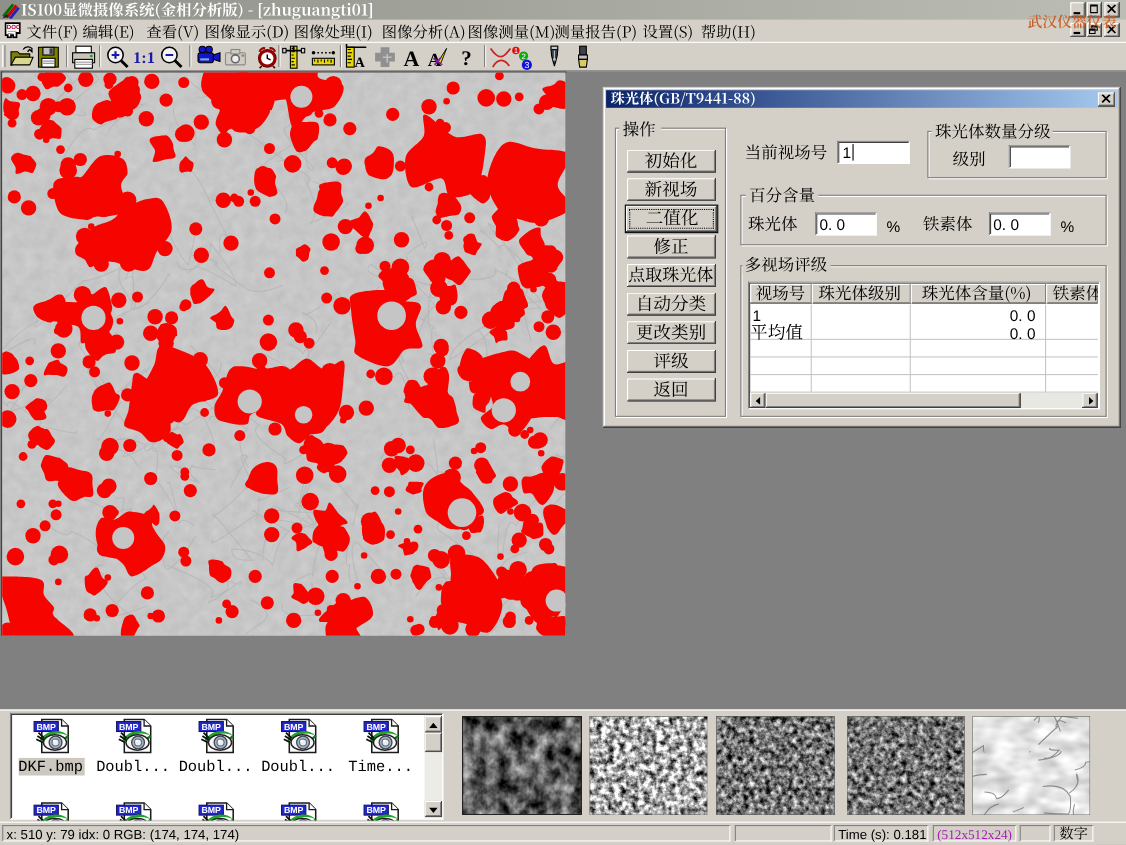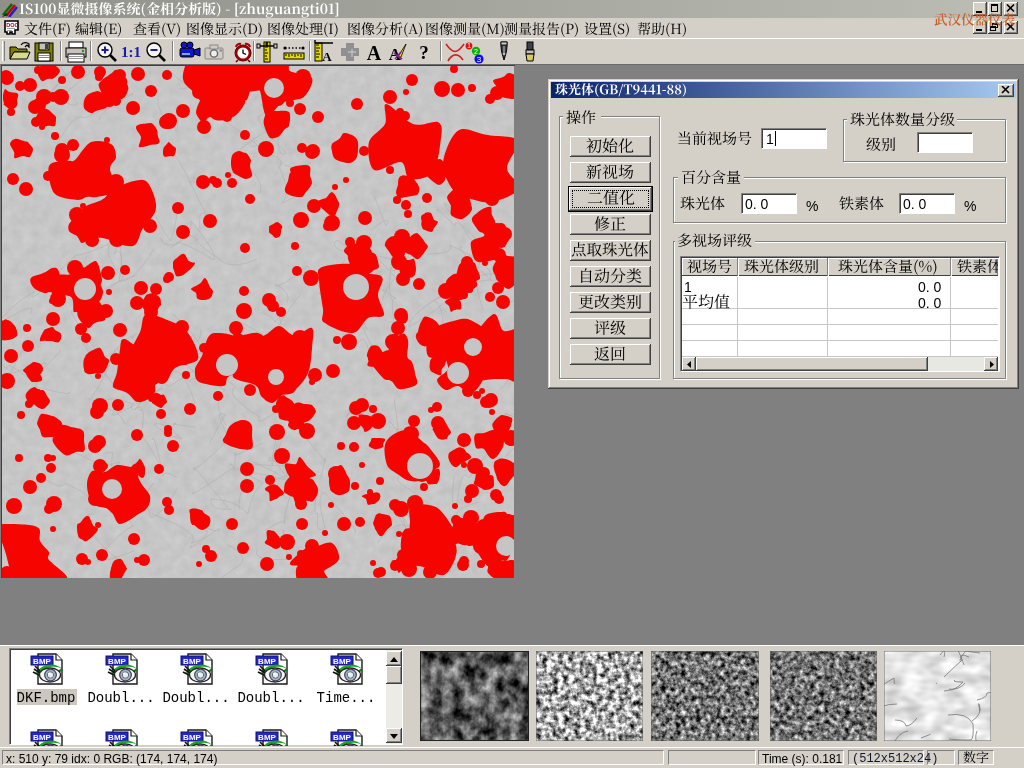--- a/index.html
+++ b/index.html
@@ -927,18 +927,18 @@
   </svg>
 <div class="abs" style="left:0;top:747px;width:1024px;height:21px;background:#d4d0c8;border-top:1px solid #fff"></div>
 <div class="abs" style="left:2px;top:750px;width:662px;height:15px;border:1px solid;border-color:#808080 #fff #fff #808080"></div>
 <div class="abs" style="left:668px;top:750px;width:88px;height:15px;border:1px solid;border-color:#808080 #fff #fff #808080"></div>
 <div class="abs" style="left:758px;top:750px;width:86px;height:15px;border:1px solid;border-color:#808080 #fff #fff #808080"></div>
 <div class="abs" style="left:848px;top:750px;width:76px;height:15px;border:1px solid;border-color:#808080 #fff #fff #808080"></div>
 <div class="abs" style="left:927px;top:750px;width:28px;height:15px;border:1px solid;border-color:#808080 #fff #fff #808080"></div>
 <div class="abs" style="left:958px;top:750px;width:36px;height:15px;border:1px solid;border-color:#808080 #fff #fff #808080"></div>
 <div class="abs" style="left:6px;top:752px;font-family:'Liberation Sans';font-size:12px;color:#000">x: 510 y: 79  idx: 0  RGB: (174, 174, 174)</div>
 <div class="abs" style="left:762px;top:752px;font-family:'Liberation Sans';font-size:12px;color:#000">Time (s): 0.181</div>
-<div class="abs" style="left:852px;top:752px;font-family:Liberation Mono, monospace;font-size:12px;color:#0f172a">(512x512x24)</div>
+<div class="abs" style="left:852px;top:752px;font-family:Liberation Serif, serif;font-size:12px;color:#a21caf">(512x512x24)</div>
 <svg style="position:absolute;left:963px;top:751px" width="28" height="16" viewBox="0 -11.18 28 16">
     <path fill="#000" d="M6.6 -10.0 5.4 -10.5C5.2 -9.8 4.9 -9.0 4.6 -8.5L4.8 -8.4C5.2 -8.8 5.7 -9.3 6.1 -9.8C6.4 -9.8 6.5 -9.9 6.6 -10.0ZM1.3 -10.4 1.1 -10.3C1.5 -9.9 1.9 -9.1 2.0 -8.6C2.7 -8.0 3.5 -9.5 1.3 -10.4ZM3.8 -4.5C4.1 -4.5 4.3 -4.6 4.3 -4.7L3.1 -5.1C3.0 -4.8 2.7 -4.4 2.5 -3.8H0.5L0.7 -3.4H2.3C1.9 -2.8 1.6 -2.2 1.3 -1.8C2.1 -1.7 3.0 -1.4 3.8 -0.9C3.1 -0.2 2.0 0.4 0.7 0.8L0.8 1.0C2.4 0.7 3.5 0.1 4.4 -0.7C4.8 -0.4 5.2 -0.1 5.4 0.1C6.1 0.4 6.4 -0.5 5.0 -1.2C5.5 -1.8 5.9 -2.5 6.2 -3.4C6.4 -3.4 6.6 -3.4 6.7 -3.5L5.8 -4.3L5.3 -3.8H3.4ZM5.3 -3.4C5.1 -2.7 4.8 -2.1 4.3 -1.5C3.8 -1.7 3.1 -1.9 2.2 -1.9C2.5 -2.4 2.9 -2.9 3.2 -3.4ZM9.5 -10.6 8.1 -10.9C7.8 -8.6 7.2 -6.2 6.4 -4.6L6.6 -4.5C7.0 -5.0 7.4 -5.6 7.7 -6.3C8.0 -4.9 8.3 -3.5 8.9 -2.3C8.1 -1.1 7.0 -0.1 5.4 0.8L5.5 1.0C7.2 0.3 8.4 -0.6 9.3 -1.6C9.9 -0.6 10.7 0.3 11.8 1.0C11.9 0.6 12.2 0.4 12.6 0.4L12.6 0.3C11.4 -0.4 10.5 -1.2 9.8 -2.2C10.7 -3.7 11.2 -5.5 11.4 -7.6H12.3C12.5 -7.6 12.6 -7.6 12.7 -7.8C12.2 -8.2 11.6 -8.7 11.6 -8.7L10.9 -8.0H8.4C8.6 -8.7 8.9 -9.5 9.0 -10.3C9.3 -10.3 9.5 -10.4 9.5 -10.6ZM8.2 -7.6H10.5C10.3 -5.8 10.0 -4.3 9.3 -3.0C8.7 -4.1 8.2 -5.4 7.9 -6.8ZM6.2 -8.9 5.6 -8.2H4.1V-10.4C4.4 -10.5 4.6 -10.6 4.6 -10.8L3.3 -10.9V-8.2L0.6 -8.2L0.7 -7.8H2.9C2.4 -6.8 1.5 -5.8 0.5 -5.1L0.6 -4.8C1.7 -5.4 2.6 -6.1 3.3 -6.9V-5.1H3.5C3.8 -5.1 4.1 -5.3 4.1 -5.4V-7.3C4.7 -6.8 5.4 -6.1 5.7 -5.5C6.6 -5.0 7.0 -6.7 4.1 -7.6V-7.8H6.8C7.0 -7.8 7.1 -7.9 7.2 -8.0C6.8 -8.4 6.2 -8.9 6.2 -8.9Z M18.7 -10.9 18.6 -10.8C19.0 -10.4 19.5 -9.7 19.6 -9.1C20.4 -8.4 21.3 -10.3 18.7 -10.9ZM15.2 -9.5 15.0 -9.5C15.0 -8.7 14.5 -7.9 14.0 -7.6C13.7 -7.5 13.5 -7.2 13.7 -6.9C13.8 -6.6 14.3 -6.6 14.7 -6.8C15.0 -7.1 15.4 -7.6 15.4 -8.5H23.9C23.7 -8.0 23.4 -7.4 23.2 -6.9L23.4 -6.9C23.9 -7.2 24.6 -7.9 25.0 -8.3C25.2 -8.3 25.4 -8.3 25.5 -8.4L24.4 -9.4L23.9 -8.9H15.3C15.3 -9.1 15.3 -9.3 15.2 -9.5ZM24.2 -4.5 23.6 -3.7H19.9V-4.9C20.2 -4.9 20.3 -5.0 20.4 -5.2C21.2 -5.6 22.1 -6.1 22.7 -6.5C23.0 -6.5 23.1 -6.5 23.2 -6.6L22.2 -7.6L21.6 -7.0H15.8L15.9 -6.6H21.4C21.0 -6.1 20.5 -5.6 20.0 -5.3L19.1 -5.3V-3.7H13.6L13.7 -3.3H19.1V-0.3C19.1 -0.1 19.0 -0.0 18.7 -0.0C18.4 -0.0 16.8 -0.1 16.8 -0.1V0.1C17.5 0.2 17.9 0.2 18.1 0.4C18.3 0.5 18.4 0.8 18.4 1.0C19.8 0.9 19.9 0.5 19.9 -0.2V-3.3H25.1C25.2 -3.3 25.4 -3.4 25.4 -3.5C24.9 -4.0 24.2 -4.5 24.2 -4.5Z"></path>
   </svg>
 <svg style="position:absolute;left:934px;top:13px" width="83" height="17" viewBox="0 -11.61 83 17">
     <path fill="#c85f25" d="M1.8 -9.9 1.9 -9.5H7.0C7.1 -9.5 7.3 -9.6 7.3 -9.7C6.8 -10.2 6.0 -10.8 6.0 -10.8L5.2 -9.9ZM9.8 -10.8 9.7 -10.7C10.2 -10.3 10.8 -9.6 11.0 -9.0C12.2 -8.3 13.0 -10.7 9.8 -10.8ZM7.7 -11.4C7.7 -10.1 7.7 -9.0 7.8 -7.8H0.5L0.6 -7.5H7.8C8.1 -4.2 8.9 -1.4 10.9 0.4C11.4 0.9 12.4 1.4 12.9 0.9C13.1 0.7 13.1 0.4 12.6 -0.3L12.9 -2.5L12.8 -2.6C12.6 -2.0 12.2 -1.3 12.0 -1.0C11.9 -0.7 11.8 -0.7 11.6 -0.9C10.0 -2.3 9.4 -4.7 9.1 -7.5H12.6C12.8 -7.5 13.0 -7.5 13.0 -7.7C12.4 -8.2 11.5 -8.8 11.5 -8.8L10.7 -7.8H9.1C9.0 -8.8 9.0 -9.8 9.0 -10.8C9.4 -10.8 9.5 -11.0 9.5 -11.2ZM0.5 -0.4 1.3 1.1C1.4 1.1 1.5 0.9 1.6 0.8C4.8 -0.1 6.9 -0.9 8.4 -1.4L8.4 -1.6L5.5 -1.1V-4.0H7.7C7.9 -4.0 8.1 -4.1 8.1 -4.3C7.7 -4.7 6.9 -5.4 6.9 -5.4L6.2 -4.4H5.5V-6.6C5.8 -6.7 5.9 -6.8 5.9 -7.0L4.2 -7.1V-1.0L3.0 -0.8V-5.3C3.3 -5.3 3.4 -5.5 3.4 -5.6L1.8 -5.8V-0.6Z M14.9 -2.8C14.8 -2.8 14.3 -2.8 14.3 -2.8V-2.5C14.6 -2.5 14.8 -2.5 15.0 -2.3C15.3 -2.1 15.4 -0.9 15.2 0.5C15.2 0.9 15.5 1.1 15.8 1.1C16.4 1.1 16.7 0.7 16.7 0.1C16.8 -1.1 16.3 -1.6 16.3 -2.3C16.3 -2.6 16.4 -3.1 16.5 -3.5C16.7 -4.2 17.7 -7.3 18.3 -9.0L18.1 -9.1C15.6 -3.6 15.6 -3.6 15.3 -3.1C15.2 -2.8 15.1 -2.8 14.9 -2.8ZM14.1 -8.2 14.0 -8.1C14.5 -7.7 15.2 -6.9 15.3 -6.2C16.6 -5.5 17.5 -7.9 14.1 -8.2ZM15.2 -11.2 15.1 -11.1C15.6 -10.6 16.3 -9.8 16.5 -9.1C17.8 -8.3 18.7 -10.8 15.2 -11.2ZM21.5 -2.8C20.4 -1.3 19.0 -0.0 17.2 1.0L17.4 1.1C19.3 0.4 20.9 -0.7 22.1 -1.9C22.9 -0.7 24.0 0.3 25.3 1.1C25.6 0.5 26.1 0.2 26.7 0.2L26.8 0.0C25.3 -0.7 24.0 -1.6 22.8 -2.8C24.3 -4.7 25.2 -7.0 25.7 -9.3C26.0 -9.3 26.2 -9.4 26.3 -9.5L25.0 -10.7L24.3 -9.9H18.1L18.2 -9.6H19.3C19.7 -6.8 20.4 -4.6 21.5 -2.8ZM22.1 -3.7C20.9 -5.3 20.0 -7.2 19.6 -9.6H24.4C24.0 -7.4 23.2 -5.4 22.1 -3.7Z M33.8 -11.2 33.7 -11.2C34.2 -10.4 34.8 -9.2 34.9 -8.2C36.0 -7.2 37.1 -9.7 33.8 -11.2ZM30.8 -7.5 30.3 -7.7C30.8 -8.5 31.3 -9.5 31.7 -10.5C32.0 -10.5 32.2 -10.6 32.2 -10.8L30.3 -11.4C29.6 -8.8 28.4 -6.1 27.3 -4.4L27.5 -4.3C28.1 -4.8 28.6 -5.4 29.1 -6.0V1.1H29.4C29.9 1.1 30.4 0.8 30.4 0.7V-7.2C30.7 -7.2 30.8 -7.3 30.8 -7.5ZM39.4 -9.8 37.5 -10.2C37.2 -7.5 36.4 -5.2 35.3 -3.3C33.9 -4.9 32.9 -7.1 32.5 -9.8L32.2 -9.7C32.6 -6.6 33.4 -4.2 34.7 -2.3C33.6 -0.9 32.3 0.2 30.7 1.0L30.9 1.2C32.6 0.5 34.0 -0.5 35.2 -1.7C36.1 -0.5 37.3 0.4 38.7 1.1C38.9 0.5 39.5 0.2 40.1 0.1L40.1 0.0C38.6 -0.6 37.2 -1.5 36.0 -2.6C37.4 -4.4 38.3 -6.7 38.9 -9.5C39.2 -9.5 39.4 -9.6 39.4 -9.8Z M49.1 -7.3V-7.5H51.1V-6.8H51.3C51.7 -6.8 52.3 -7.1 52.3 -7.2V-9.9C52.6 -9.9 52.8 -10.0 52.9 -10.2L51.6 -11.2L51.0 -10.5H49.2L47.9 -11.0V-6.9H48.1C48.3 -6.9 48.5 -7.0 48.7 -7.0C49.0 -6.7 49.4 -6.2 49.5 -5.8C50.5 -5.3 51.2 -6.9 49.1 -7.2ZM43.5 -6.8V-7.5H45.4V-7.0H45.6C45.8 -7.0 46.0 -7.1 46.2 -7.2C45.9 -6.7 45.6 -6.2 45.3 -5.7H41.0L41.1 -5.3H44.9C44.0 -4.2 42.7 -3.2 40.9 -2.5L41.0 -2.3C41.5 -2.5 42.0 -2.7 42.5 -2.8V1.2H42.7C43.2 1.2 43.7 0.9 43.7 0.8V0.2H45.5V0.9H45.7C46.1 0.9 46.6 0.6 46.7 0.5V-2.5C46.9 -2.6 47.1 -2.7 47.2 -2.8L45.9 -3.7L45.3 -3.1H43.7L43.5 -3.2C44.7 -3.8 45.7 -4.5 46.4 -5.3H48.4C49.0 -4.5 49.8 -3.8 50.9 -3.2L50.7 -3.1H49.0L47.8 -3.6V1.1H47.9C48.5 1.1 49.0 0.9 49.0 0.7V0.2H50.9V0.9H51.1C51.5 0.9 52.1 0.7 52.1 0.6V-2.5C52.2 -2.5 52.3 -2.6 52.4 -2.6L53.1 -2.4C53.2 -3.0 53.4 -3.5 53.7 -3.6L53.7 -3.8C51.4 -4.0 49.9 -4.5 48.8 -5.3H53.2C53.4 -5.3 53.5 -5.4 53.5 -5.5C53.0 -6.0 52.2 -6.6 52.2 -6.6L51.4 -5.7H46.8C47.0 -6.0 47.2 -6.3 47.4 -6.6C47.7 -6.5 47.8 -6.6 47.9 -6.8L46.5 -7.3C46.5 -7.3 46.6 -7.4 46.6 -7.4V-9.9C46.9 -10.0 47.1 -10.1 47.1 -10.2L45.9 -11.1L45.3 -10.5H43.6L42.3 -11.0V-6.5H42.5C43.0 -6.5 43.5 -6.7 43.5 -6.8ZM50.9 -2.7V-0.2H49.0V-2.7ZM45.5 -2.7V-0.2H43.7V-2.7ZM51.1 -10.1V-7.9H49.1V-10.1ZM45.4 -10.1V-7.9H43.5V-10.1Z M60.8 -11.2 60.7 -11.2C61.2 -10.4 61.8 -9.2 61.9 -8.2C63.0 -7.2 64.1 -9.7 60.8 -11.2ZM57.8 -7.5 57.3 -7.7C57.8 -8.5 58.3 -9.5 58.7 -10.5C59.0 -10.5 59.2 -10.6 59.2 -10.8L57.3 -11.4C56.6 -8.8 55.4 -6.1 54.3 -4.4L54.5 -4.3C55.1 -4.8 55.6 -5.4 56.1 -6.0V1.1H56.4C56.9 1.1 57.4 0.8 57.4 0.7V-7.2C57.7 -7.2 57.8 -7.3 57.8 -7.5ZM66.4 -9.8 64.5 -10.2C64.2 -7.5 63.4 -5.2 62.3 -3.3C60.9 -4.9 59.9 -7.1 59.5 -9.8L59.2 -9.7C59.6 -6.6 60.4 -4.2 61.7 -2.3C60.6 -0.9 59.3 0.2 57.7 1.0L57.9 1.2C59.6 0.5 61.0 -0.5 62.2 -1.7C63.1 -0.5 64.3 0.4 65.7 1.1C65.9 0.5 66.5 0.2 67.1 0.1L67.1 0.0C65.6 -0.6 64.2 -1.5 63.0 -2.6C64.4 -4.4 65.3 -6.7 65.9 -9.5C66.2 -9.5 66.4 -9.6 66.4 -9.8Z M75.4 -11.3 73.6 -11.5V-9.8H68.9L69.0 -9.4H73.6V-7.9H69.5L69.6 -7.5H73.6V-6.0H68.2L68.3 -5.6H72.8C71.7 -4.1 69.9 -2.7 67.9 -1.7L68.0 -1.6C69.2 -1.9 70.3 -2.4 71.4 -2.9V-0.7C71.4 -0.5 71.3 -0.4 70.7 -0.0L71.6 1.3C71.7 1.2 71.8 1.1 71.9 1.0C73.6 0.1 75.0 -0.8 75.8 -1.3L75.7 -1.4C74.7 -1.1 73.5 -0.8 72.7 -0.5V-3.7C73.5 -4.3 74.1 -4.9 74.6 -5.6H74.7C75.4 -2.2 77.0 -0.2 79.5 0.8C79.6 0.2 80.0 -0.3 80.6 -0.6L80.6 -0.8C79.1 -1.1 77.8 -1.7 76.7 -2.6C77.8 -3.1 78.9 -3.6 79.7 -4.1C79.9 -4.0 80.1 -4.1 80.2 -4.2L78.6 -5.2C78.2 -4.6 77.3 -3.6 76.5 -2.9C75.8 -3.6 75.3 -4.5 75.0 -5.6H80.0C80.2 -5.6 80.4 -5.6 80.4 -5.8C79.9 -6.3 79.0 -7.0 79.0 -7.0L78.3 -6.0H74.9V-7.5H79.0C79.2 -7.5 79.3 -7.6 79.3 -7.7C78.9 -8.2 78.0 -8.9 78.0 -8.9L77.3 -7.9H74.9V-9.4H79.6C79.7 -9.4 79.9 -9.5 79.9 -9.6C79.4 -10.1 78.6 -10.8 78.6 -10.8L77.8 -9.8H74.9V-10.9C75.2 -11.0 75.4 -11.1 75.4 -11.3Z"></path>
   </svg>
 </body></html>

